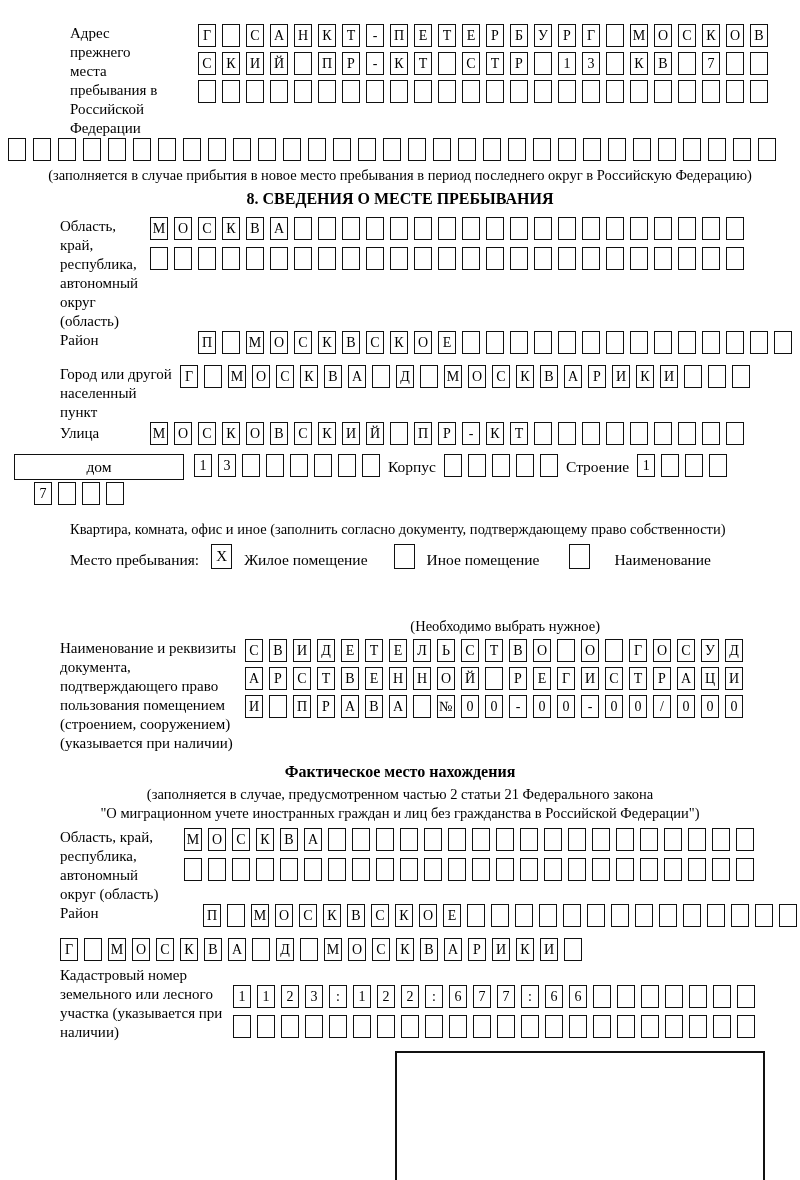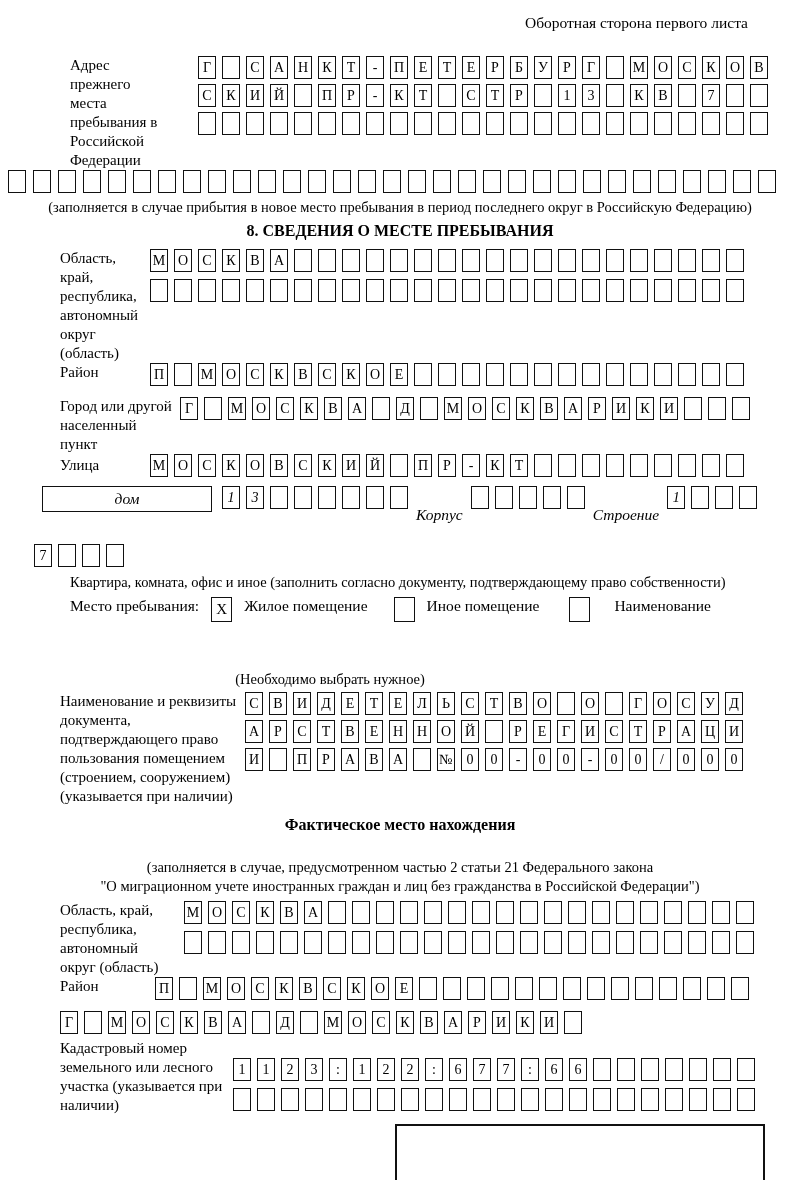--- a/index.html
+++ b/index.html
@@ -1,48 +1,47 @@
 <!DOCTYPE html>
 <html><head>
 <meta charset="utf-8">
 <style>
   html,body{margin:0;padding:0;background:#fff;}
   body{width:800px;height:1180px;overflow:hidden;font-family:"Liberation Serif","DejaVu Serif",serif;color:#000;}
   .page{position:relative;width:800px;height:1180px;}
   .hdr{margin:14px 52px 0 0;text-align:right;font-size:15.5px;}
   .flex{display:flex;align-items:flex-start;}
-  .pl8{padding-left:8px;} .pl30{padding-left:42px;font-style:italic;} .pl34{padding-left:34px;} .pl60{padding-left:60px;} .pl70{padding-left:70px;}
+  .pl8{padding-left:8px;} .pl30{padding-left:14px;} .pl34{padding-left:34px;} .pl60{padding-left:60px;} .pl70{padding-left:70px;}
   .label{font-size:15px;line-height:19px;padding-right:8px;flex:none;box-sizing:border-box;}
   .w90{width:90px;} .w95{width:95px;} .w108{width:108px;} .w120{width:120px;} .w124{width:124px;}
   .w169{width:169px;} .w173{width:173px;} .w185{width:185px;}
   .cellrow{display:flex;gap:6px;margin-bottom:5px;flex:none;}
   .gap7{gap:7px;}
   .cell{box-sizing:border-box;flex:none;width:18px;height:23px;border:1.5px solid #111;
         display:flex;align-items:center;justify-content:center;font-size:14px;line-height:1;background:#fff;}
   .note{font-size:14.5px;line-height:18px;margin:1px 0 6px 0;}
   .center{text-align:center;}
   .h2{font-weight:bold;font-size:16px;text-align:center;margin:6px 0 9px 0;}
-  .h3{font-weight:bold;font-size:16px;text-align:center;margin:10px 0 24px 0;}
+  .h3{font-weight:bold;font-size:16px;text-align:center;margin:10px 0 4px 0;}
   .wide-box{box-sizing:border-box;border:1.6px solid #111;height:26px;display:flex;align-items:center;justify-content:center;
             font-size:15.5px;flex:none;background:#fff;}
   .wb170{width:170px;margin-right:10px;} .wb202{width:202px;margin-right:12px;}
-  .inline-label{font-size:15.5px;line-height:26px;margin:16px 8px;flex:none;}
-  .chkrow{display:flex;align-items:flex-start;margin:4px 0 2px 0;font-size:15.5px;}
+  .inline-label{font-size:15.5px;line-height:26px;margin:0 8px;flex:none;}
+  .chkrow{display:flex;align-items:flex-end;margin:4px 0 2px 0;font-size:15.5px;}
   .chk{box-sizing:border-box;width:21px;height:25px;border:1.6px solid #111;display:flex;align-items:center;
        justify-content:center;font-size:15px;flex:none;margin:0 12px;background:#fff;}
   .chk-label{flex:none;}
-  .mb6{margin-bottom:6px;} .mt4{margin-top:4px;}
+  .mb6{margin-bottom:6px;gap:48px;} .mt4{margin-top:4px;}
   .stamp-box{box-sizing:border-box;margin:8px 0 0 395px;width:370px;height:172px;border:2px solid #111;background:#fff;}
 </style>
 </head>
 <body>
 
 <div class="page">
 
-  <div class="hdr">Оборотная сторона первого листа</div>
 
   <div class="flex pl70" style="margin-top:24px;gap:20px;">
     <div class="label w108">Адрес прежнего места пребывания в Российской Федерации</div>
     <div>
       <div class="cellrow">
           <span class="cell">Г</span>
           <span class="cell"></span>
           <span class="cell">С</span>
           <span class="cell">А</span>
           <span class="cell">Н</span>
@@ -339,32 +338,32 @@
   </div>
 
   <div class="flex pl34">
     <div class="cellrow">
         <span class="cell">7</span>
         <span class="cell"></span>
         <span class="cell"></span>
         <span class="cell"></span>
       </div>
   </div>
-  <div class="note pl70" style="margin-top:1px;">Квартира, комната, офис и иное (заполнить согласно документу, подтверждающему право собственности)</div>
+  <div class="note pl70" style="margin-top:10px;">Квартира, комната, офис и иное (заполнить согласно документу, подтверждающему право собственности)</div>
 
   <div class="chkrow pl70">
     <span class="chk-label">Место пребывания:</span>
     <span class="chk">X</span>
     <span class="chk-label">Жилое помещение</span>
     <span class="chk" style="margin-left:26px;"></span>
     <span class="chk-label">Иное помещение</span>
     <span class="chk" style="margin-left:30px;margin-right:24px;"></span>
     <span class="chk-label">Наименование</span>
   </div>
-  <div class="note" style="width:540px;padding-left:60px;text-align:center;margin-bottom:4px;margin-top:48px;">(Необходимо выбрать нужное)</div>
+  <div class="note" style="width:540px;padding-left:60px;text-align:right;margin-bottom:4px;margin-top:48px;">(Необходимо выбрать нужное)</div>
 
   <div class="flex pl60">
     <div class="label w185">Наименование и реквизиты документа, подтверждающего право пользования помещением (строением, сооружением) (указывается при наличии)</div>
     <div>
       <div class="cellrow">
           <span class="cell">С</span>
           <span class="cell">В</span>
           <span class="cell">И</span>
           <span class="cell">Д</span>
           <span class="cell">Е</span>

